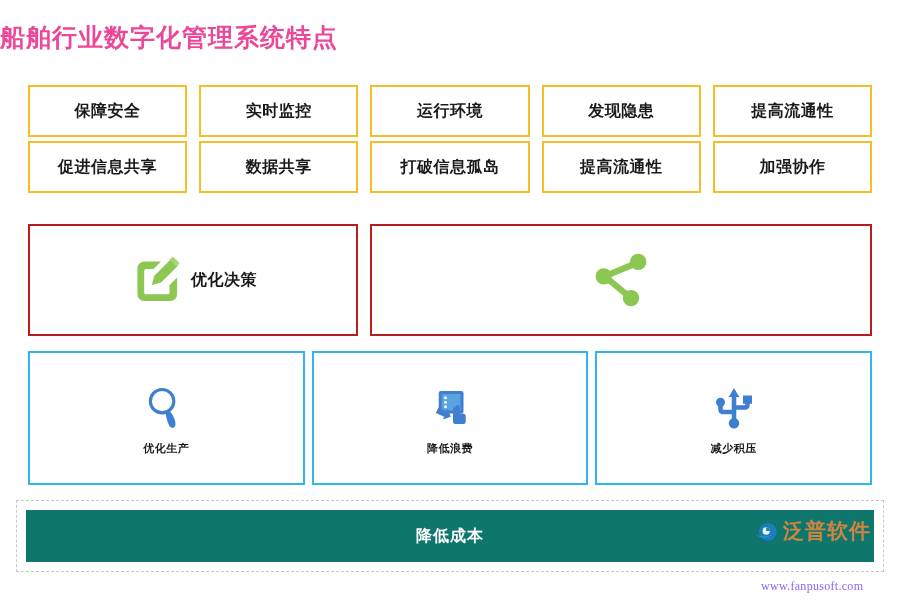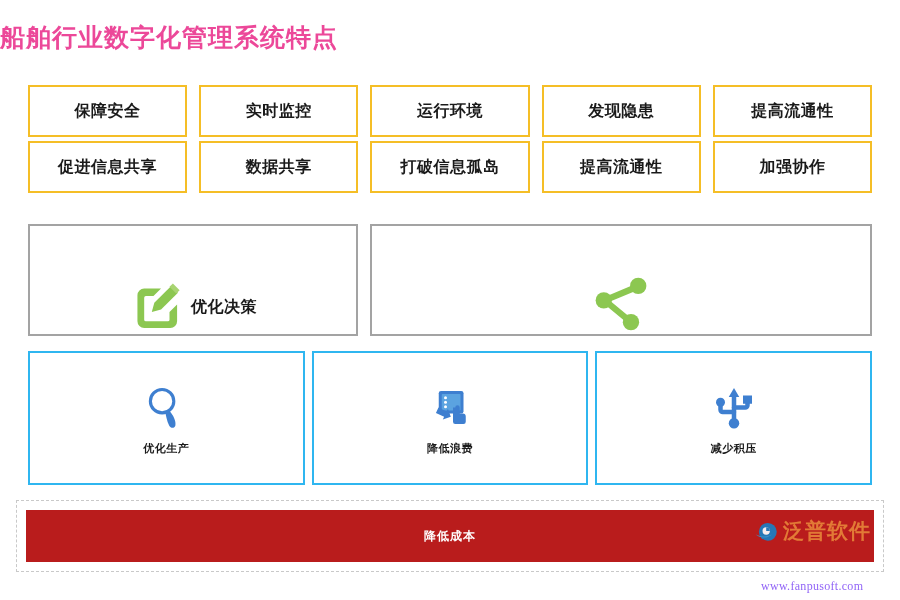--- a/index.html
+++ b/index.html
@@ -65,24 +65,24 @@
   .green-row {
     position: absolute;
     left: 28px;
     top: 224px;
     width: 844px;
     height: 112px;
     display: flex;
     gap: 12px;
   }
   .green-box {
-    border: 2px solid #a3a3a3;
+    border: 2px solid #b91c1c;
     background: #ffffff;
     display: flex;
-    align-items: flex-end;
+    align-items: center;
     justify-content: center;
     box-sizing: border-box;
   }
   .green-box.small { width: 330px; flex: 0 0 330px; }
   .green-box.large { flex: 1 1 auto; }
 
   .green-inner {
     display: flex;
     align-items: center;
     justify-content: center;
@@ -147,26 +147,26 @@
     top: 500px;
     width: 868px;
     height: 72px;
     border: 1px dashed #c9c9c9;
     box-sizing: border-box;
     padding: 9px;
   }
   .footer-bar {
     width: 100%;
     height: 100%;
-    background: #b91c1c;
+    background: #0f766e;
     display: flex;
     align-items: center;
     justify-content: center;
     color: #ffffff;
-    font-size: 12px;
+    font-size: 16px;
     font-weight: bold;
     letter-spacing: 1px;
     box-sizing: border-box;
   }
 
   
   .watermark {
     position: absolute;
     right: 6px;
     bottom: 6px;

